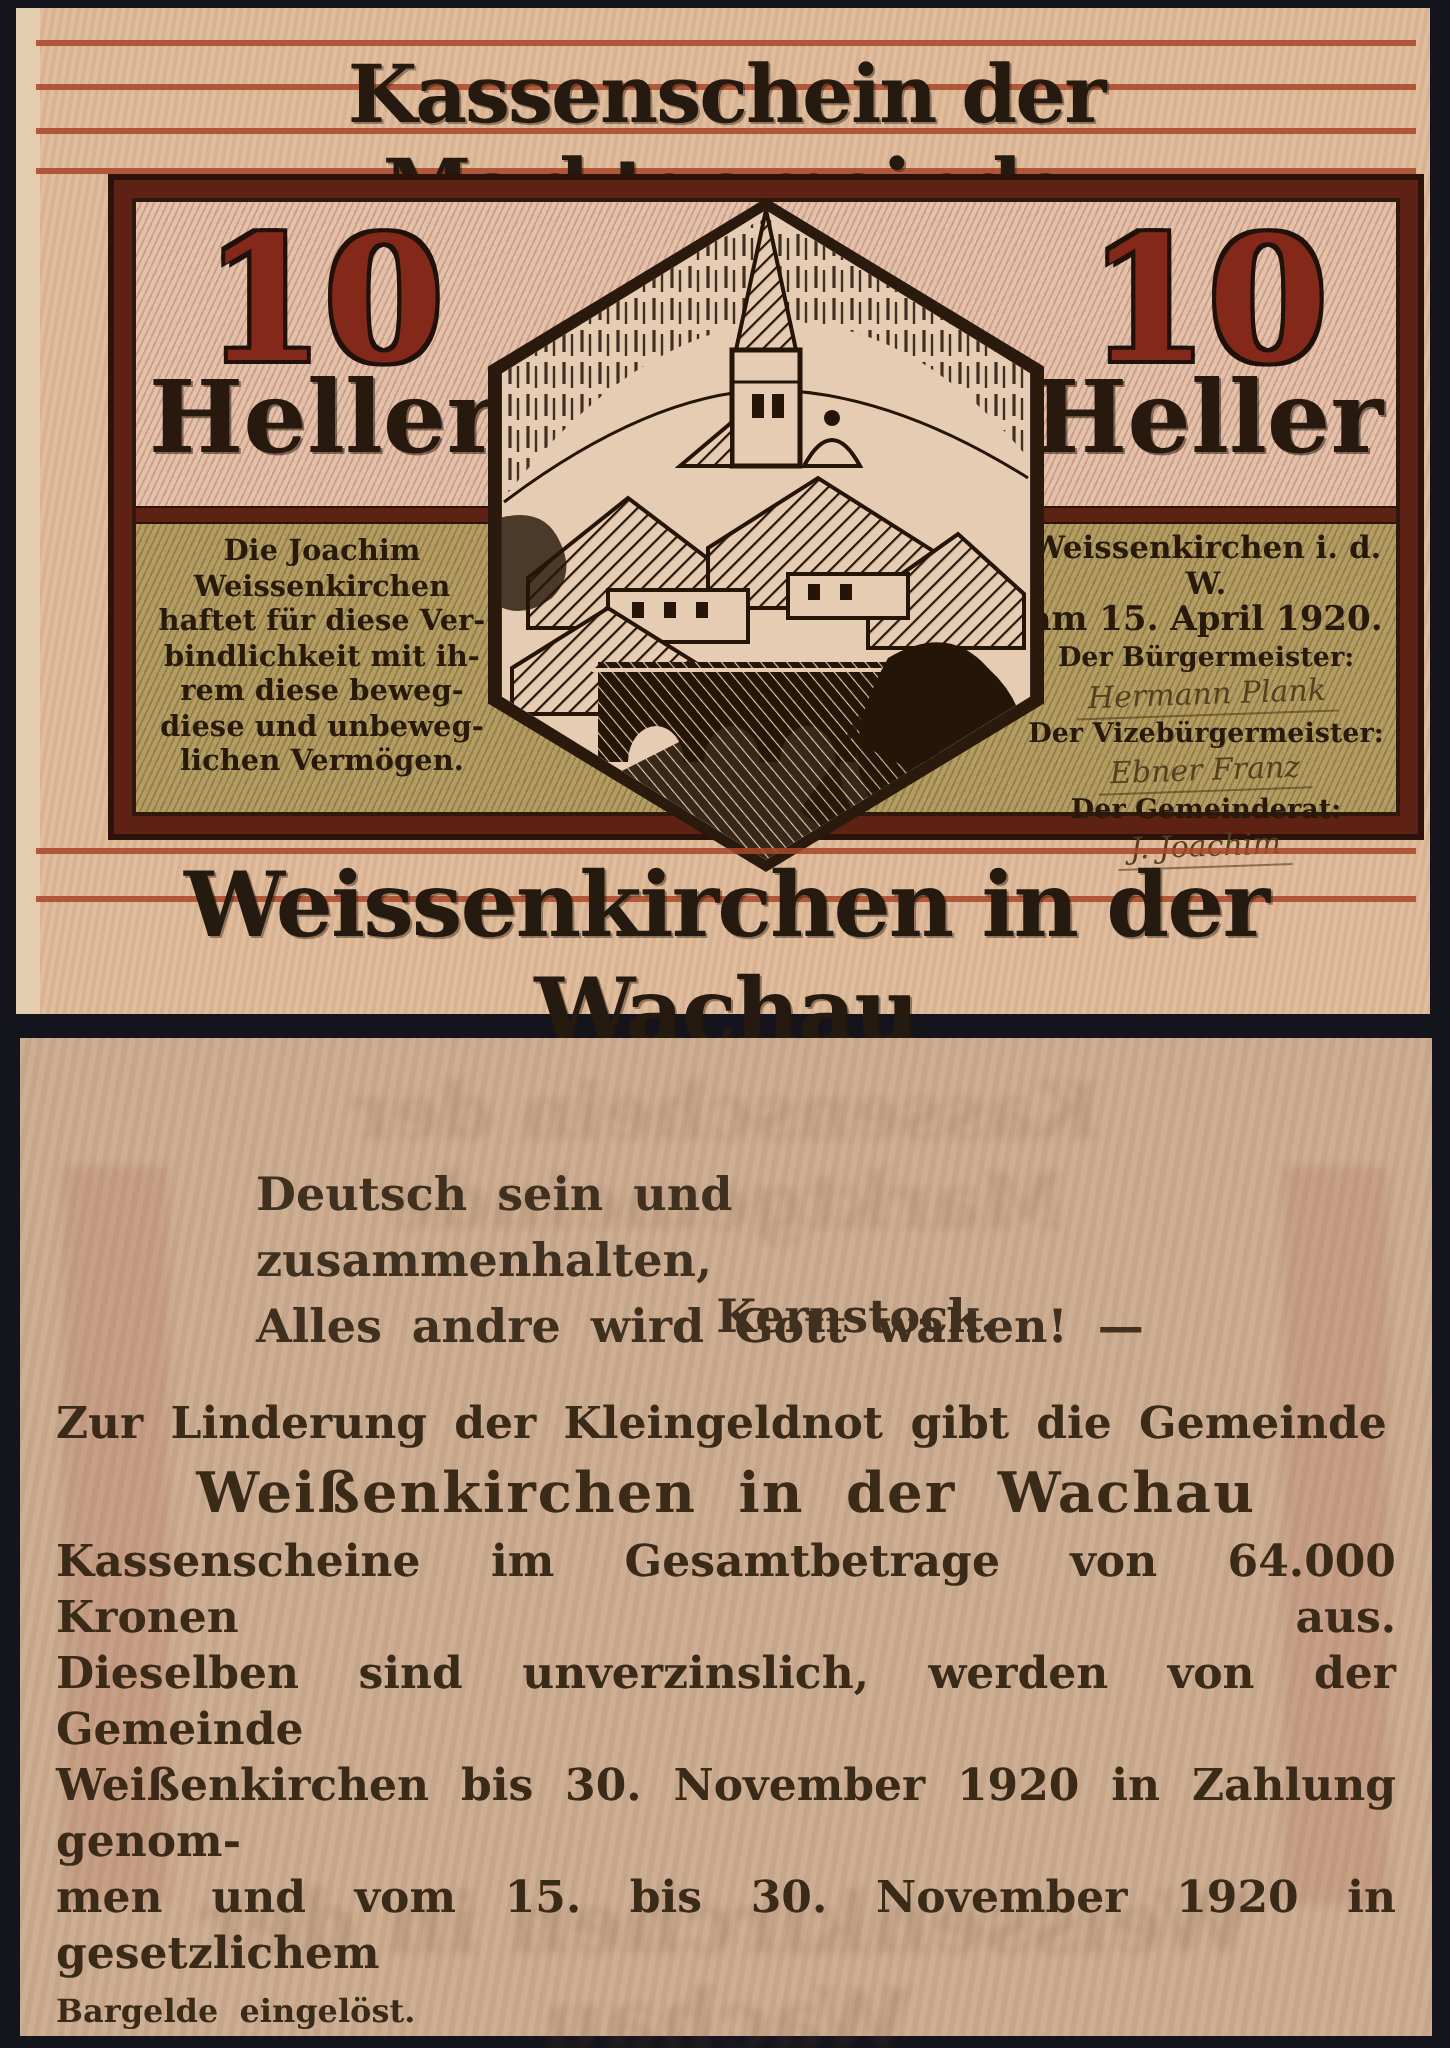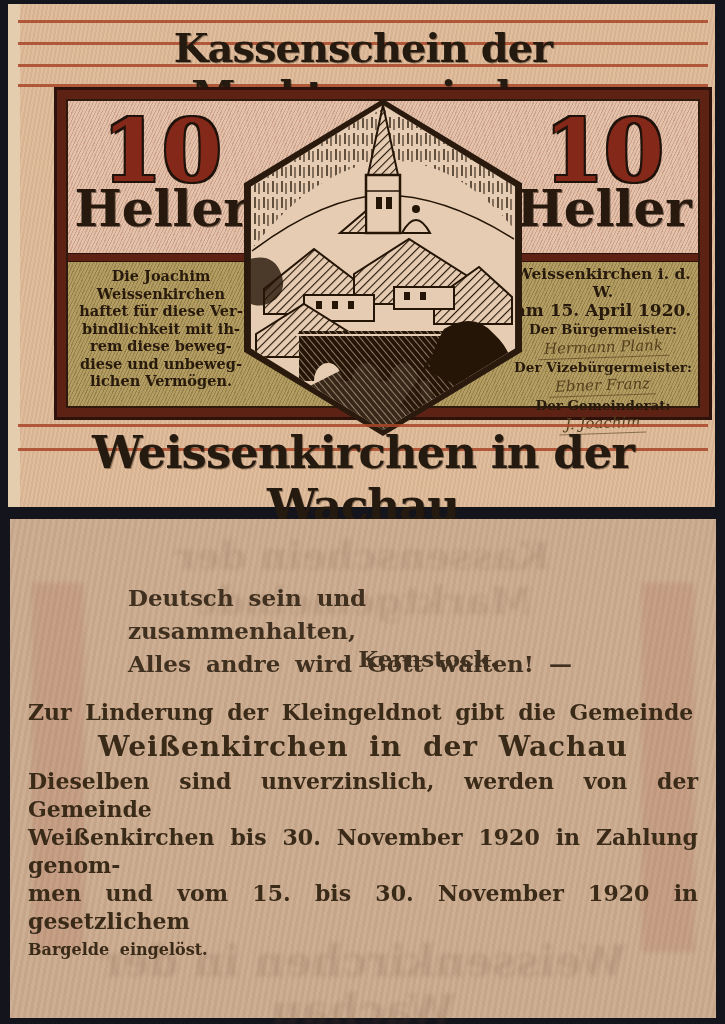--- a/index.html
+++ b/index.html
@@ -224,20 +224,21 @@
 
     <div class="poem">
       <div>Deutsch sein und zusammenhalten,</div>
       <div>Alles andre wird Gott walten! —</div>
     </div>
     <div class="poem-author">Kernstock.</div>
 
     <div class="notice">
       <div class="n-intro">Zur Linderung der Kleingeldnot gibt die Gemeinde</div>
       <div class="n-gemeinde">Weißenkirchen in der Wachau</div>
+      <div class="n-body">Kassenscheine im Gesamtbetrage von 64.000 Kronen aus.</div>
       <div class="n-body">Dieselben sind unverzinslich, werden von der Gemeinde</div>
       <div class="n-body">Weißenkirchen bis 30. November 1920 in Zahlung genom-</div>
       <div class="n-body">men und vom 15. bis 30. November 1920 in gesetzlichem</div>
       <div class="n-end">Bargelde eingelöst.</div>
 
     </div>
   </div>
 </div>
 
 </body></html>

